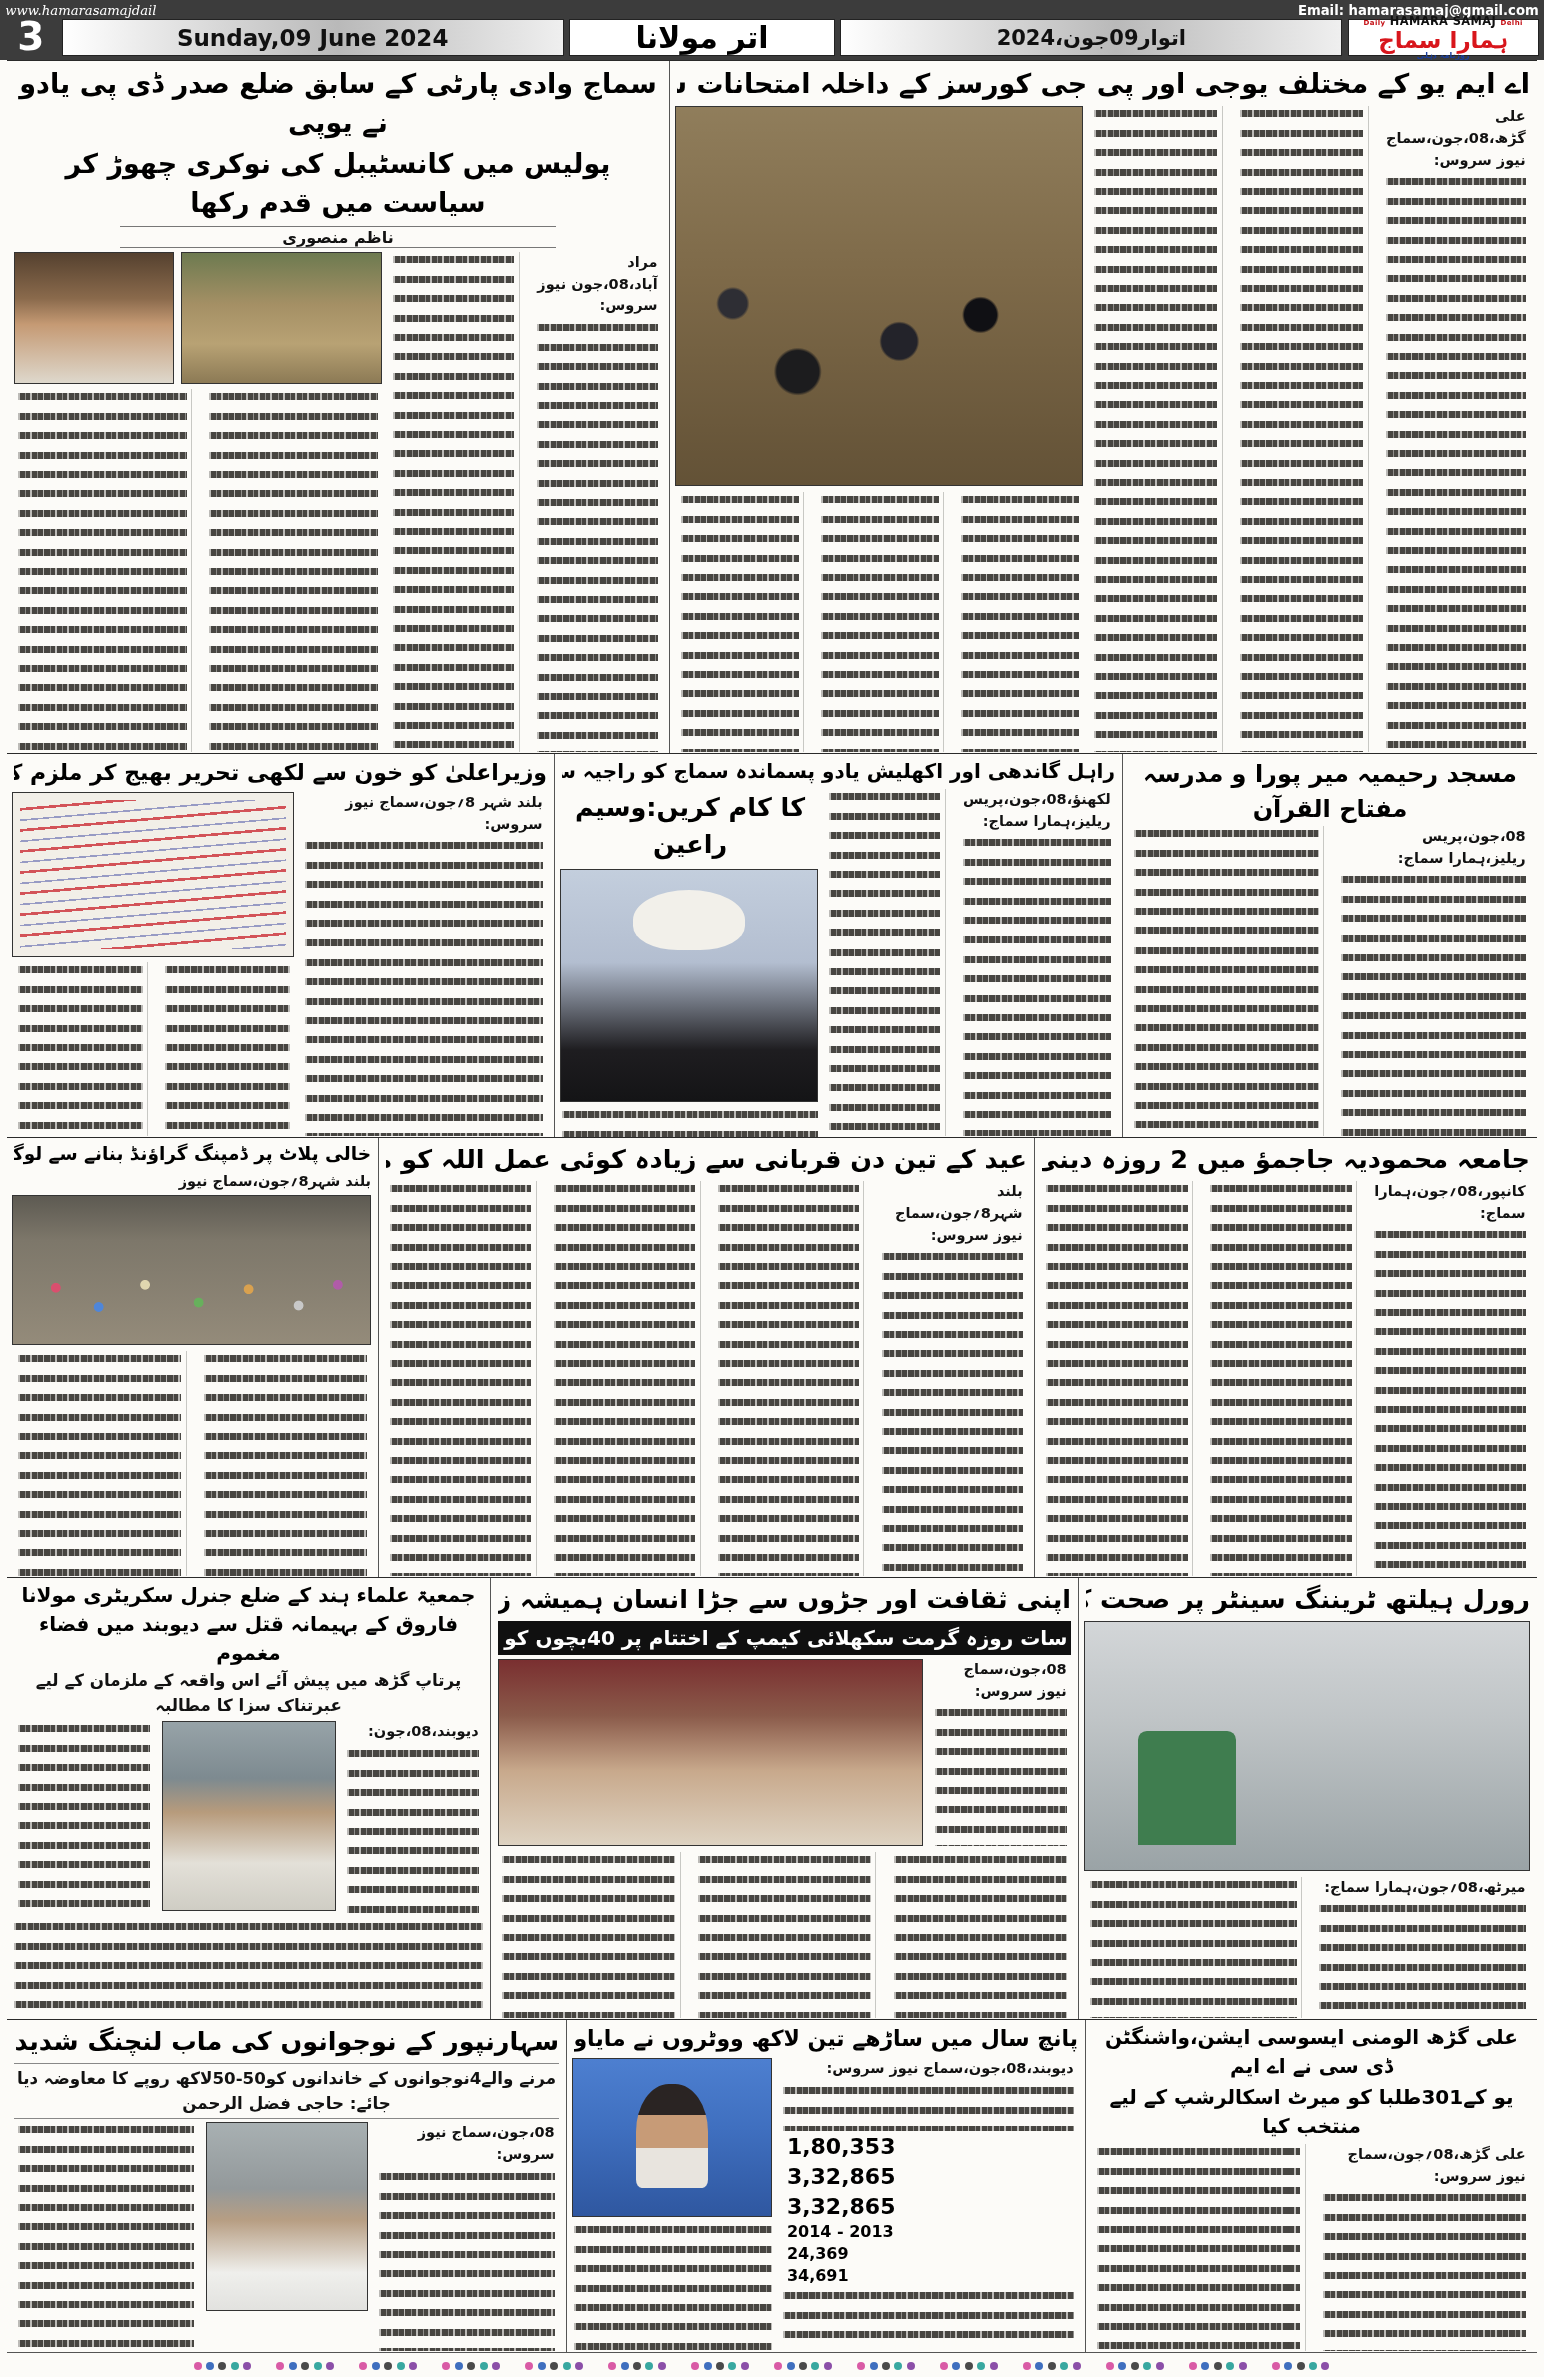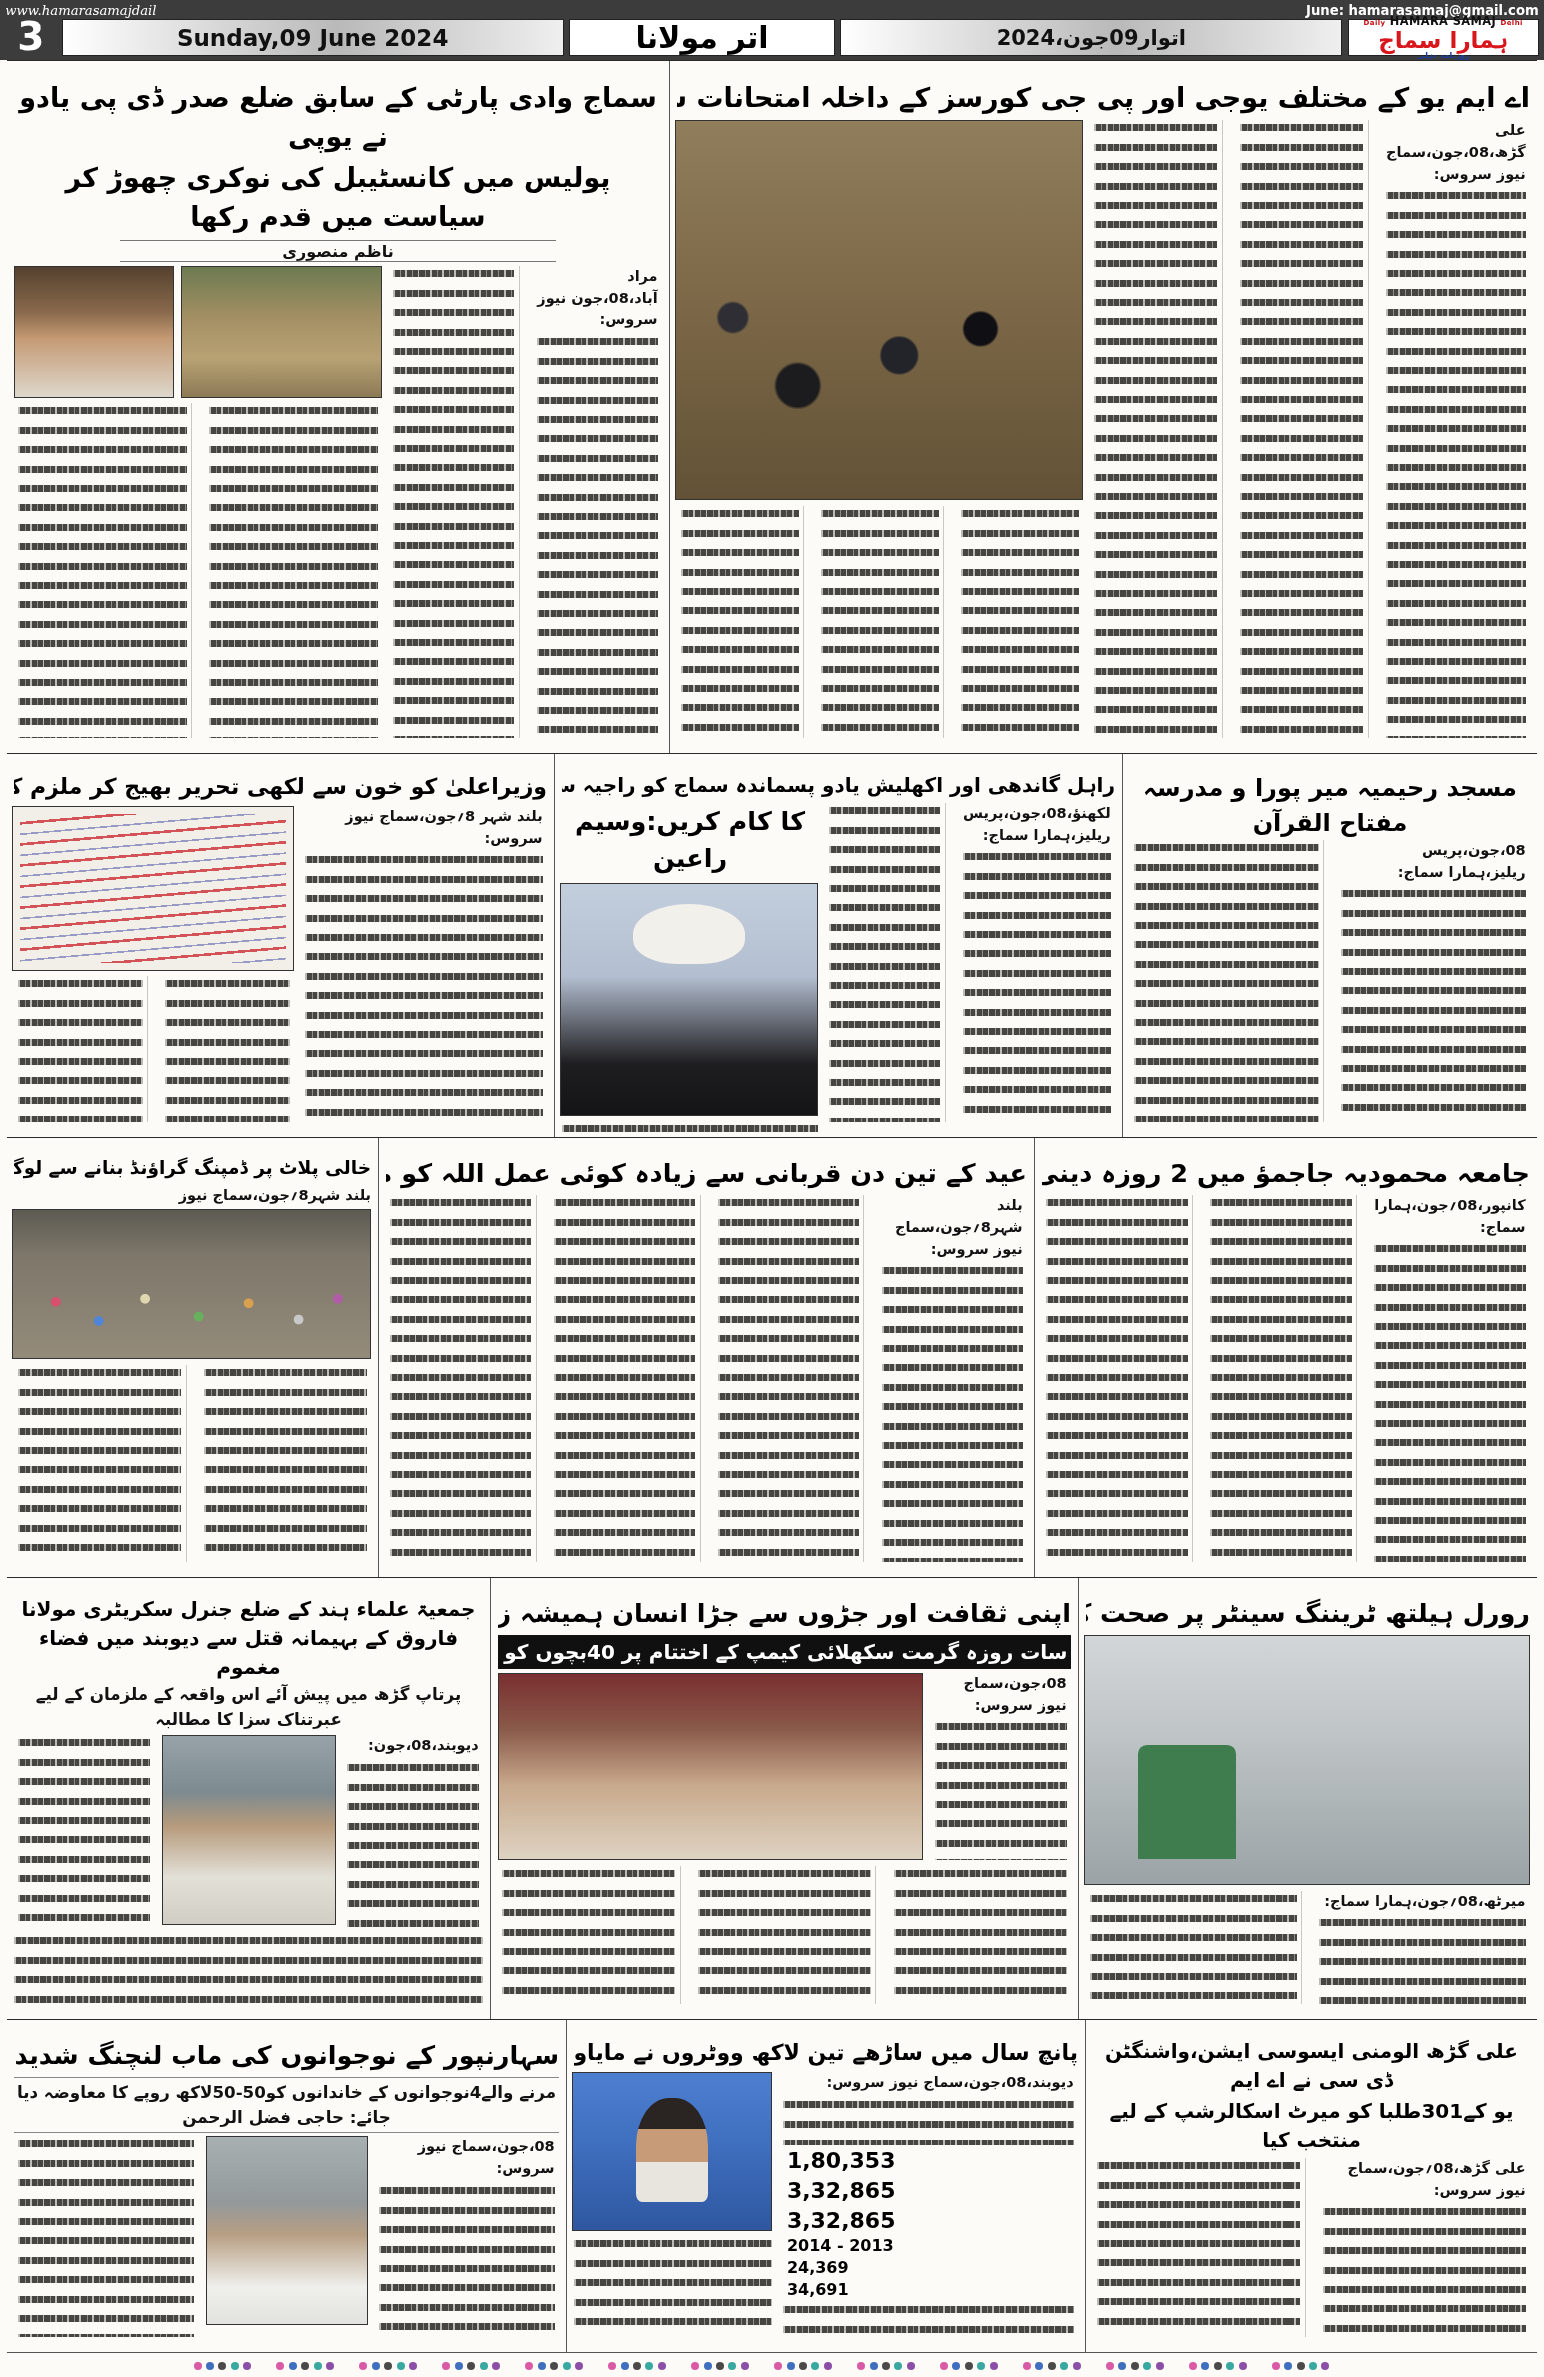--- a/index.html
+++ b/index.html
@@ -18,21 +18,21 @@
   .sectionbox{width:264px;background:#fff;border:0.9px solid #222;display:flex;align-items:center;justify-content:center;
               font-weight:bold;font-size:30px;color:#000;}
   .logobox{width:189px;background:#fff;border:0.9px solid #222;display:flex;flex-direction:column;align-items:center;justify-content:center;line-height:1.05;}
   .logo-en{font-size:11.4px;font-weight:bold;color:#111;letter-spacing:0.4px;}
   .logo-en small{color:#c40f14;font-size:7px;}
   .logo-ur{font-size:23px;font-weight:bold;color:#d8161c;}
   .logo-tags{font-size:8px;color:#1a3f9e;font-weight:bold;}
   
   #content{position:absolute;top:60px;left:7px;right:7px;border-top:1.8px solid #2a2a2a;}
   .band{display:flex;direction:rtl;border-bottom:1.8px solid #2a2a2a;box-sizing:border-box;}
-  .article{box-sizing:border-box;padding:15px 7px;overflow:hidden;display:flex;flex-direction:column;}
+  .article{box-sizing:border-box;padding:1px 7px;overflow:hidden;display:flex;flex-direction:column;}
   .band > .article:not(:first-child){border-left:none;border-right:0.9px solid #555;}
   h2.hl{margin:1.8px 0 3.5px 0;text-align:center;font-weight:bold;color:#000;line-height:1.45;}
   .hl-one{white-space:nowrap;overflow:hidden;}
   .subhl{text-align:center;font-weight:bold;margin:0 0 3.5px 0;line-height:1.5;}
   .subbar{background:#101010;color:#fff;text-align:center;font-weight:bold;font-size:20px;line-height:1.5;
           padding:1.8px 3.5px;margin:0 0 4.4px 0;white-space:nowrap;overflow:hidden;}
   .byline{text-align:center;font-weight:bold;font-size:16px;border-top:0.9px solid #777;border-bottom:0.9px solid #777;
           margin:0 106px 3.5px 106px;padding:0.9px 0;}
   .dateline{font-size:14.5px;font-weight:bold;text-align:right;direction:rtl;margin:0 0 2.6px 0;line-height:1.5;}
   .row{display:flex;direction:rtl;gap:7px;flex:1;min-height:0;}
@@ -82,21 +82,21 @@
   .fs25{font-size:22px;} .fs23{font-size:20px;} .fs21{font-size:18.5px;} .fs19{font-size:16.7px;}
 </style>
 </head>
 <body>
 
 <div id="page">
 
   <div id="masthead">
     <div class="mast-top">
       <span class="mast-url">www.hamarasamajdail</span>
-      <span class="mast-email">June: hamarasamaj@gmail.com</span>
+      <span class="mast-email">Email: hamarasamaj@gmail.com</span>
     </div>
     <div class="mast-row">
       <div class="pageno">3</div>
       <div class="datebox">Sunday,09 June 2024</div>
       <div class="sectionbox" dir="rtl">اتر مولانا</div>
       <div class="datebox ur" dir="rtl">اتوار09جون،2024</div>
       <div class="logobox">
         <div class="logo-en"><small>Daily</small> <span>HAMARA SAMAJ</span> <small>Delhi</small></div>
         <div class="logo-ur" dir="rtl">ہمارا سماج</div>
         <div class="logo-tags" dir="rtl">روزنامہ دہلی</div>

